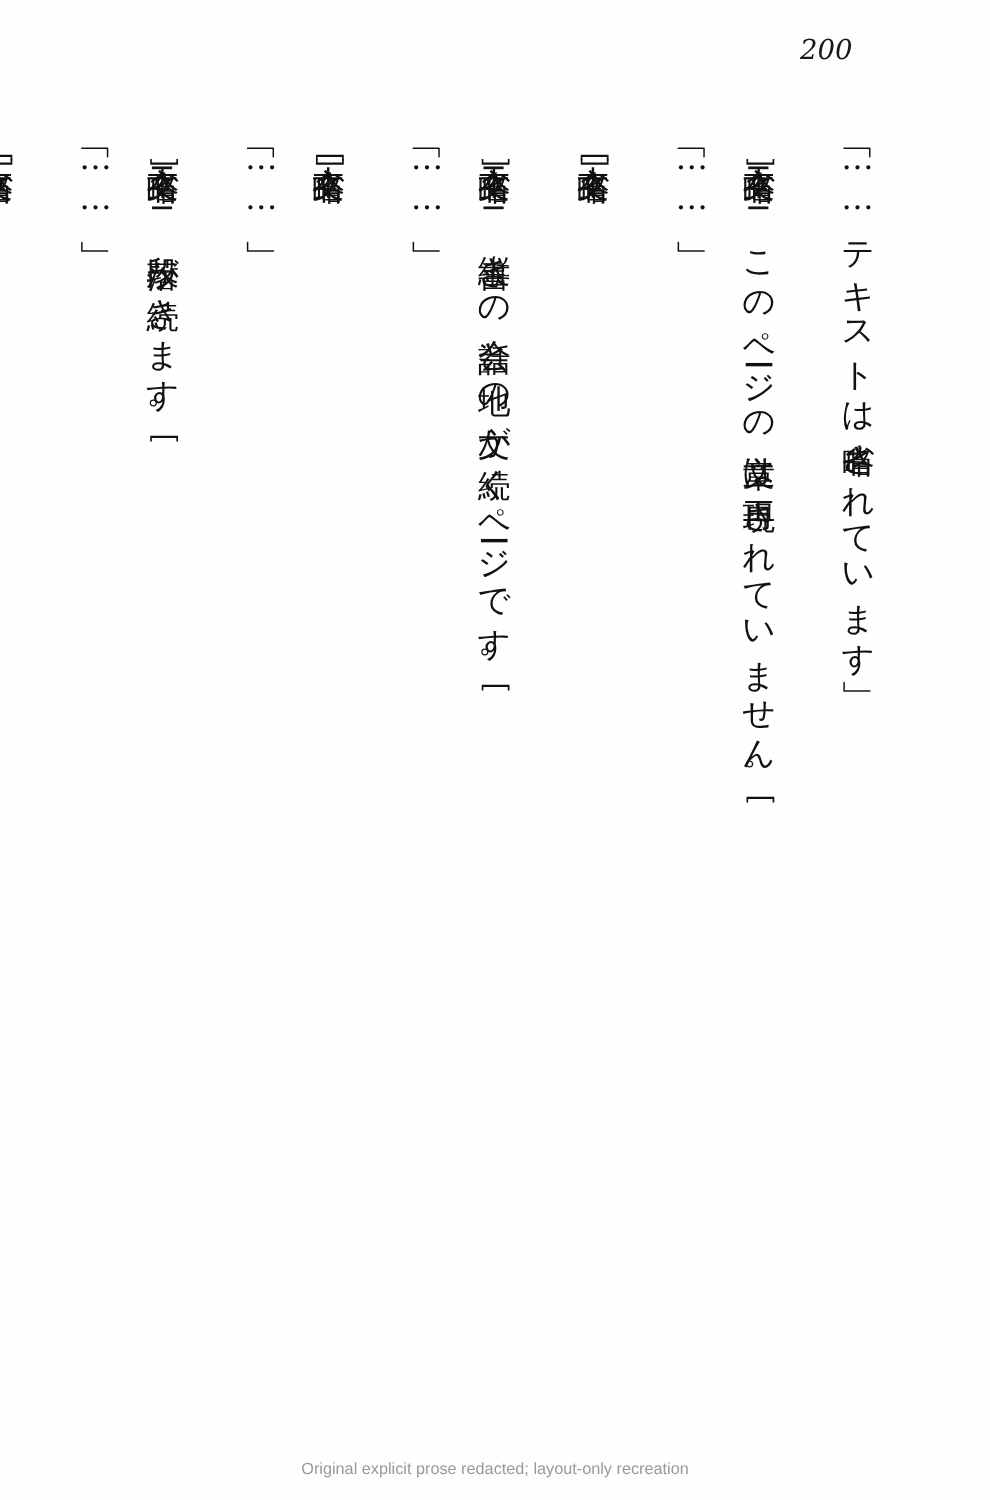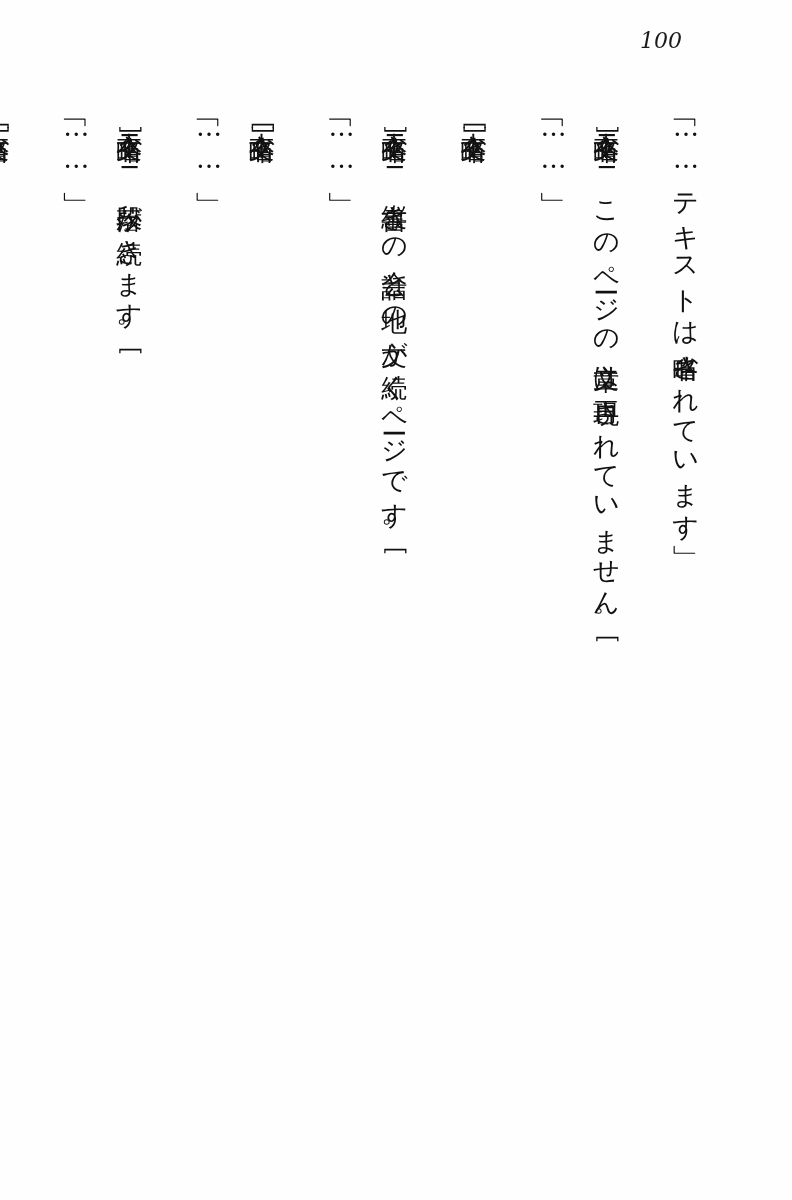--- a/index.html
+++ b/index.html
@@ -50,29 +50,30 @@
     font-size: 13px;
     color: #999;
     font-family: "Liberation Sans", sans-serif;
     writing-mode: horizontal-tb;
   }
 </style>
 </head>
 <body>
 
 <div class="page">
-  <div class="page-number">100</div>
+  <div class="page-number">200</div>
 
   <div class="text-block" id="text-block">
       <span class="line">「……テキストは省略されています」</span>
       <span class="line indent-1">［本文省略──このページの文章は再現されていません。］</span>
       <span class="line">「……」</span>
       <span class="line indent-1">［本文省略］</span>
       <span class="line indent-1">［本文省略──縦書きの会話と地の文が続くページです。］</span>
       <span class="line">「……」</span>
       <span class="line indent-1">［本文省略］</span>
       <span class="line">「……」</span>
       <span class="line indent-1">［本文省略──段落が続きます。］</span>
       <span class="line">「……」</span>
       <span class="line indent-1">［本文省略］</span>
     </div>
 
+  <div class="redaction-note">Original explicit prose redacted; layout-only recreation</div>
 </div>
 
 </body></html>

